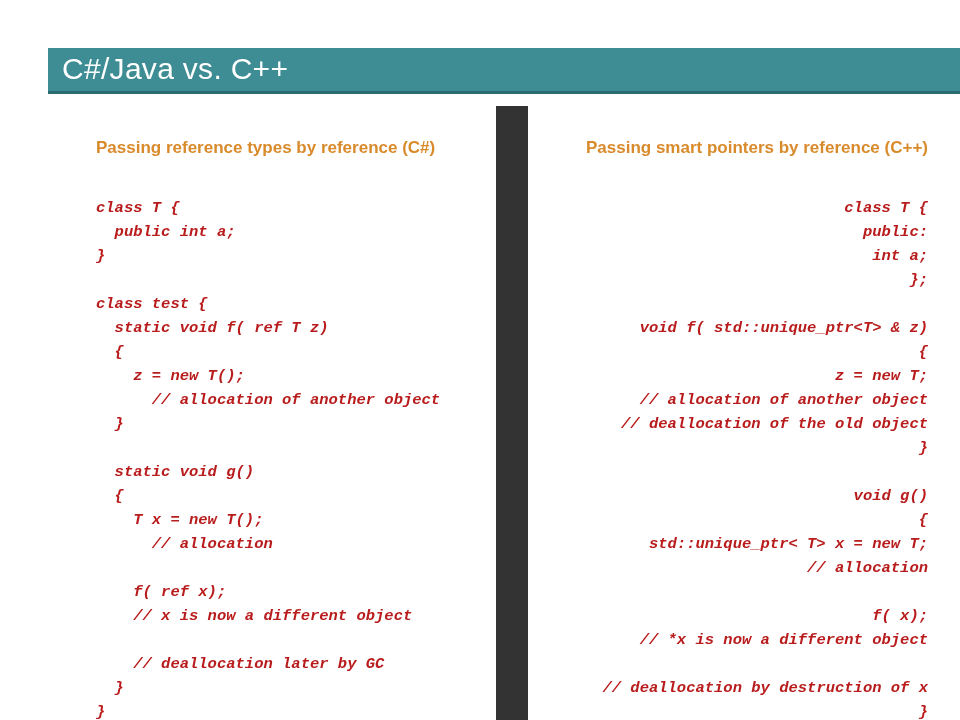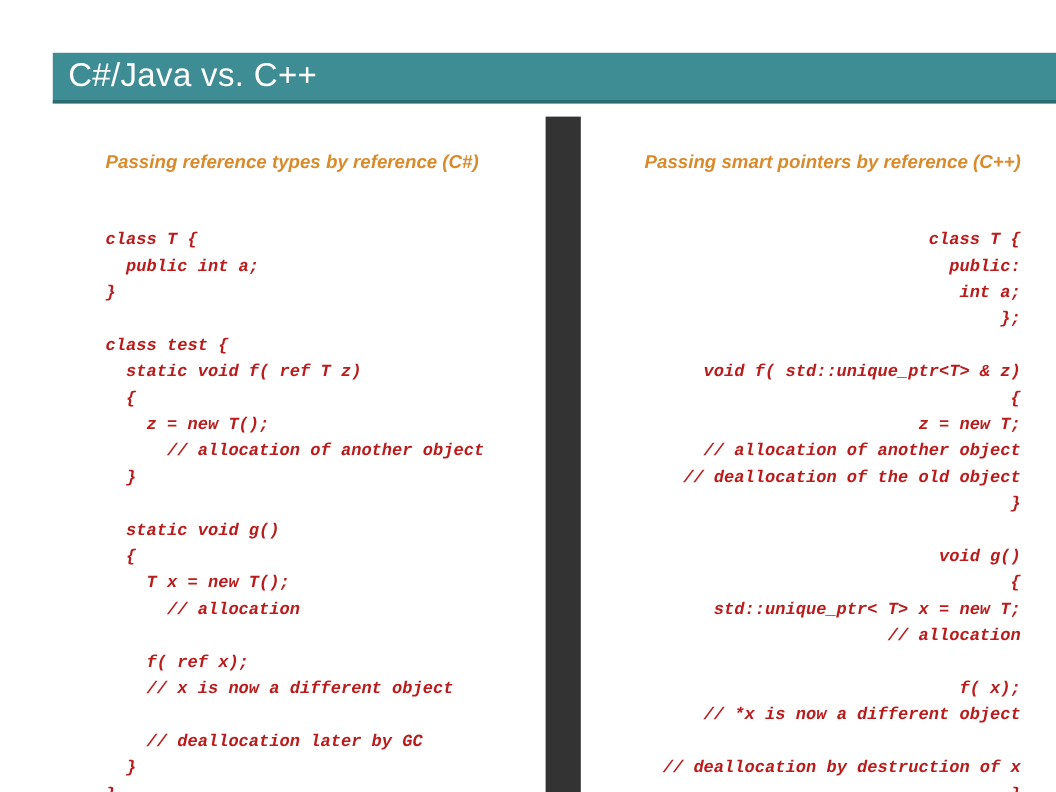--- a/index.html
+++ b/index.html
@@ -27,22 +27,21 @@
   .column.right { padding-left: 14px; text-align: right; }
   .divider {
     width: 2px;
     background: #333;
     margin: 0;
   }
   .col-heading {
     color: #d98a2b;
     font-size: 17px;
     font-weight: bold;
-    margin-bottom: 16px;
-    font-style: italic;
+    margin-bottom: 6px;
   }
   pre.code {
     font-family: "Courier New", Courier, monospace;
     font-size: 15.5px;
     line-height: 1.55;
     color: #b91c1c;
     white-space: pre;
     font-weight: bold;
     font-style: italic;
   }

